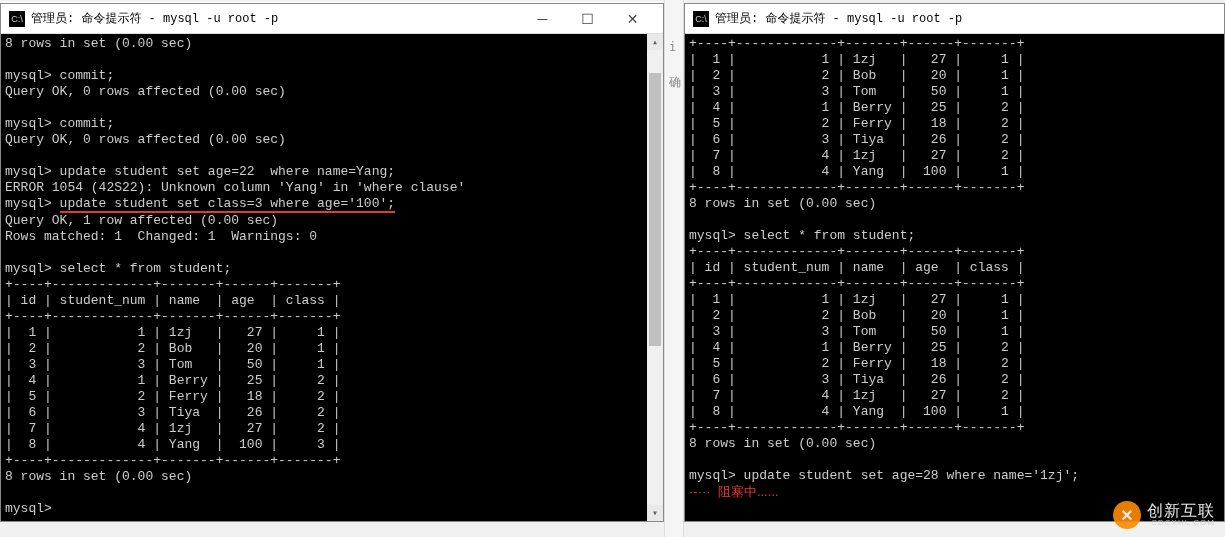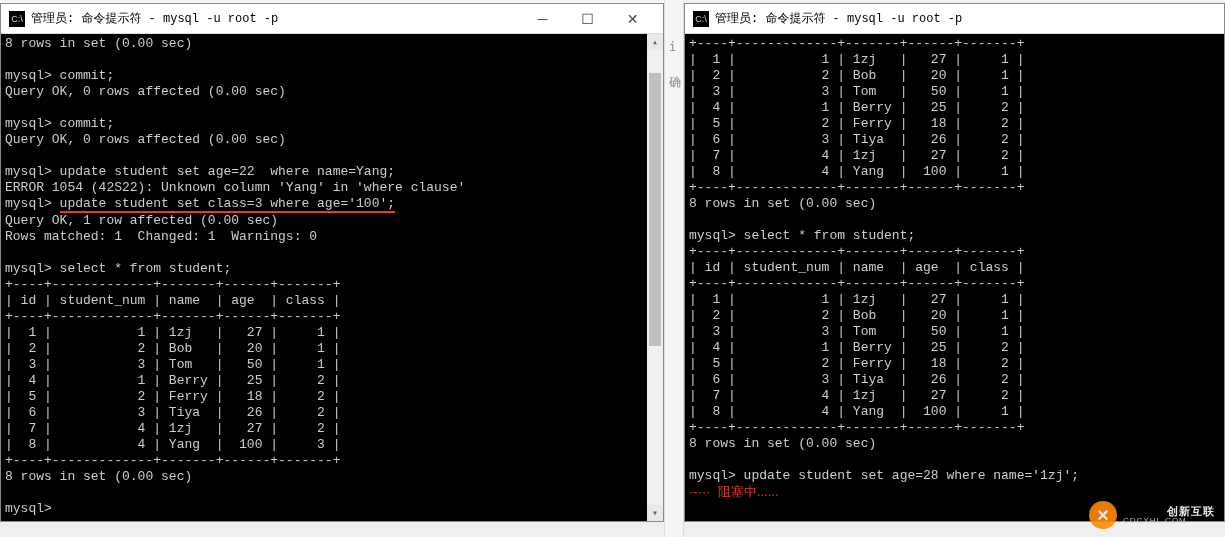--- a/index.html
+++ b/index.html
@@ -96,22 +96,22 @@
     font-family: sans-serif;
     font-weight: bold;
     font-size: 16px;
     margin-right:6px;
   }
   .wm-text {
     display: flex; flex-direction: column; line-height: 1;
     color: #fff;
     font-family: "Microsoft YaHei", sans-serif;
   }
-  .wm-text .cn { font-size: 11px; font-weight: bold; letter-spacing: 1px; margin-left: 44px; }
-  .wm-text .py { font-size: 8px; letter-spacing: 1px; color: #ccc; }
+  .wm-text .cn { font-size: 16px; font-weight: normal; letter-spacing: 1px; }
+  .wm-text .py { font-size: 8px; letter-spacing: 1px; color: #ccc; text-align: right; }
   .top-offcut {
     position: absolute; top:0; left:0; width:664px; height:3px;
     background: linear-gradient(#eee,#fff);
   }
   .scrollbar {
     position: absolute;
     right: 0; top: 30px; bottom: 0; width: 16px;
     background: #f0f0f0;
     display: flex; flex-direction: column;
   }

